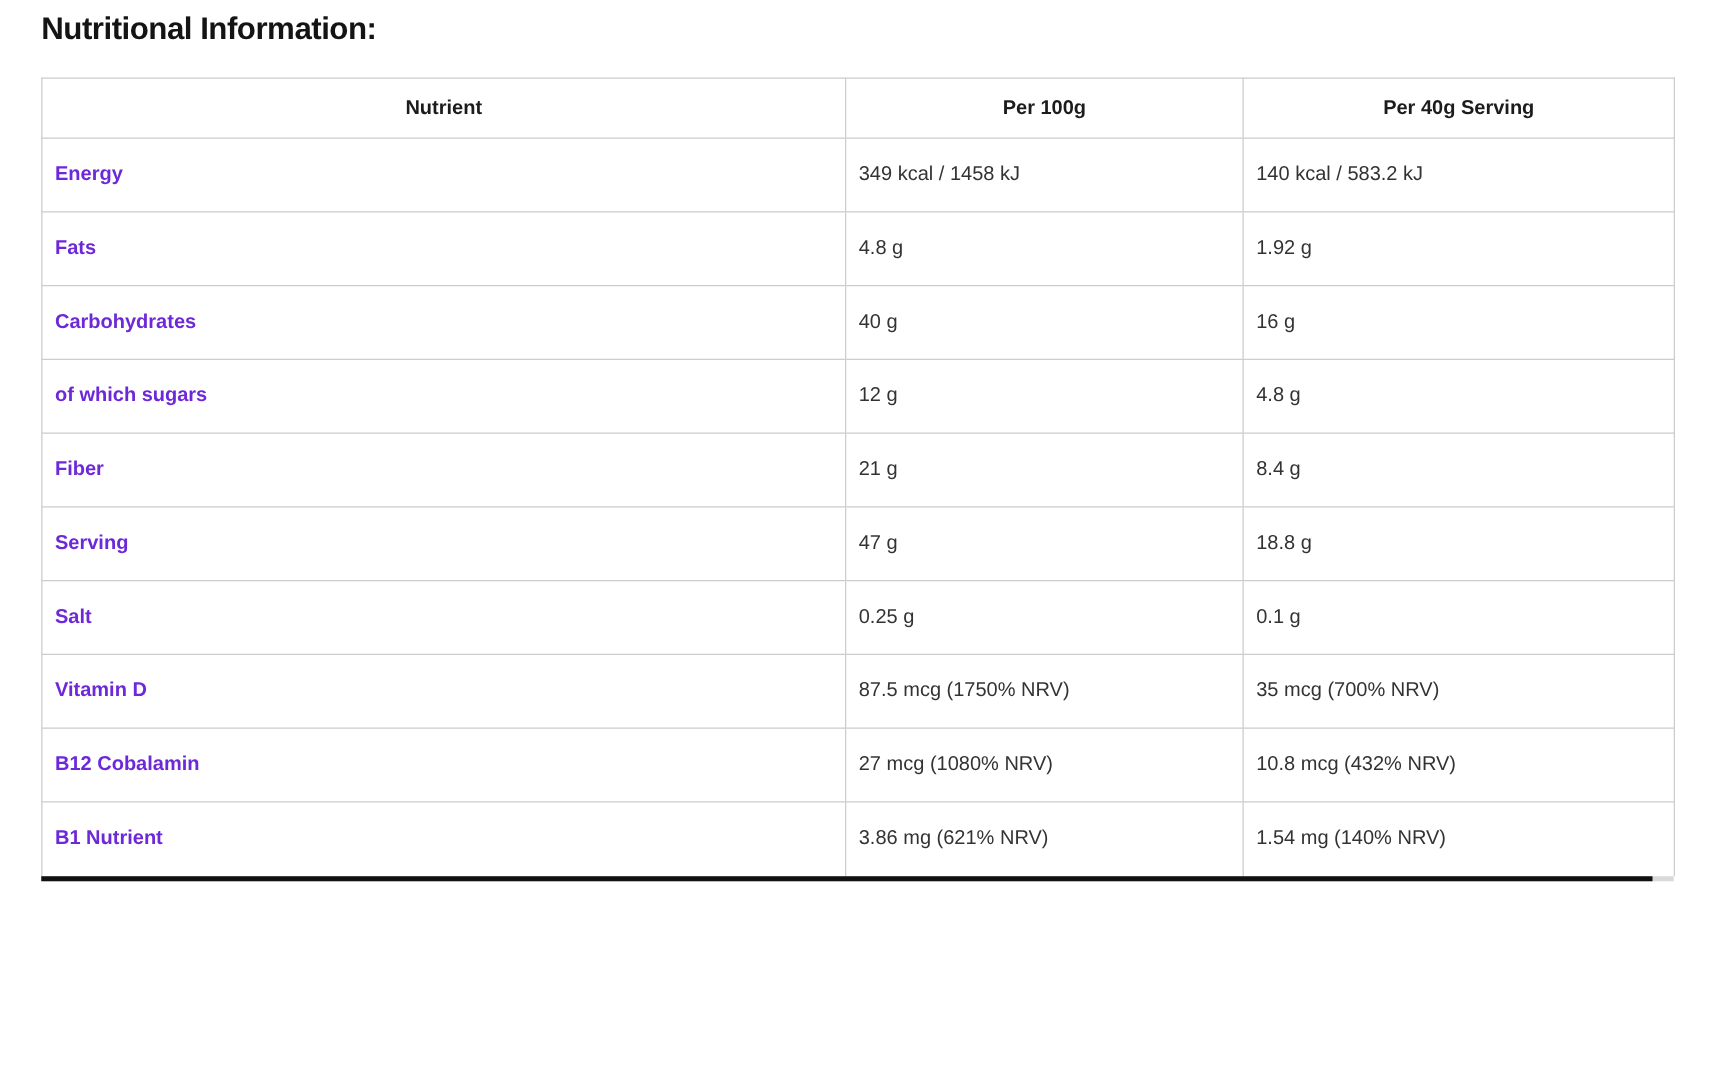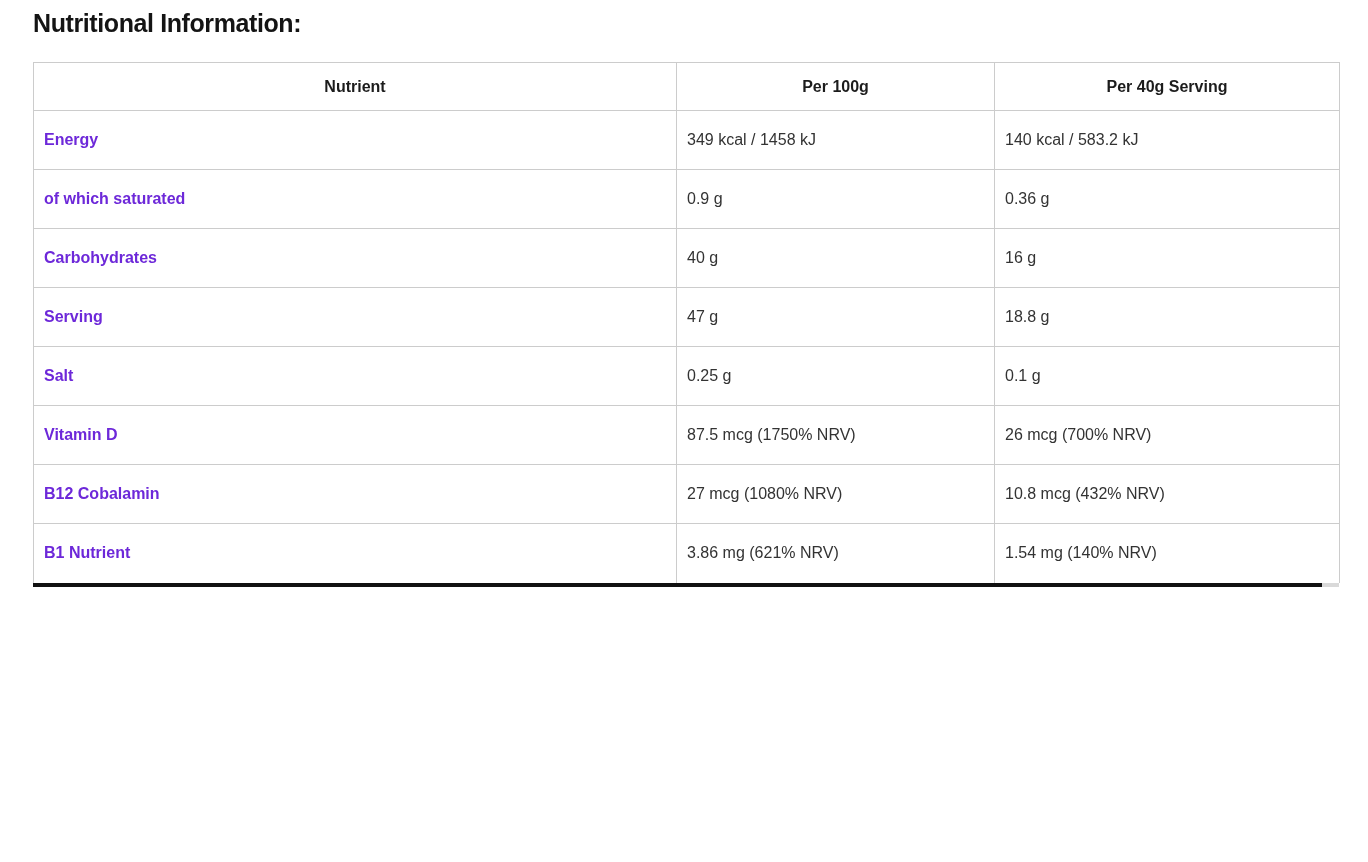--- a/index.html
+++ b/index.html
@@ -97,43 +97,53 @@
           <th>Per 40g Serving</th>
         </tr>
       </thead>
       <tbody>
         <tr class="body-row">
           <td class="nutrient-cell">Energy</td>
           <td class="value-cell">349 kcal / 1458 kJ</td>
           <td class="value-cell">140 kcal / 583.2 kJ</td>
         </tr>
         <tr class="body-row">
-          <td class="nutrient-cell">of which saturated</td>
-          <td class="value-cell">0.9 g</td>
-          <td class="value-cell">0.36 g</td>
+          <td class="nutrient-cell">Fats</td>
+          <td class="value-cell">4.8 g</td>
+          <td class="value-cell">1.92 g</td>
         </tr>
         <tr class="body-row">
           <td class="nutrient-cell">Carbohydrates</td>
           <td class="value-cell">40 g</td>
           <td class="value-cell">16 g</td>
+        </tr>
+        <tr class="body-row">
+          <td class="nutrient-cell">of which sugars</td>
+          <td class="value-cell">12 g</td>
+          <td class="value-cell">4.8 g</td>
+        </tr>
+        <tr class="body-row">
+          <td class="nutrient-cell">Fiber</td>
+          <td class="value-cell">21 g</td>
+          <td class="value-cell">8.4 g</td>
         </tr>
         <tr class="body-row">
           <td class="nutrient-cell">Serving</td>
           <td class="value-cell">47 g</td>
           <td class="value-cell">18.8 g</td>
         </tr>
         <tr class="body-row">
           <td class="nutrient-cell">Salt</td>
           <td class="value-cell">0.25 g</td>
           <td class="value-cell">0.1 g</td>
         </tr>
         <tr class="body-row">
           <td class="nutrient-cell">Vitamin D</td>
           <td class="value-cell">87.5 mcg (1750% NRV)</td>
-          <td class="value-cell">26 mcg (700% NRV)</td>
+          <td class="value-cell">35 mcg (700% NRV)</td>
         </tr>
         <tr class="body-row">
           <td class="nutrient-cell">B12 Cobalamin</td>
           <td class="value-cell">27 mcg (1080% NRV)</td>
           <td class="value-cell">10.8 mcg (432% NRV)</td>
         </tr>
         <tr class="body-row">
           <td class="nutrient-cell">B1 Nutrient</td>
           <td class="value-cell">3.86 mg (621% NRV)</td>
           <td class="value-cell">1.54 mg (140% NRV)</td>

